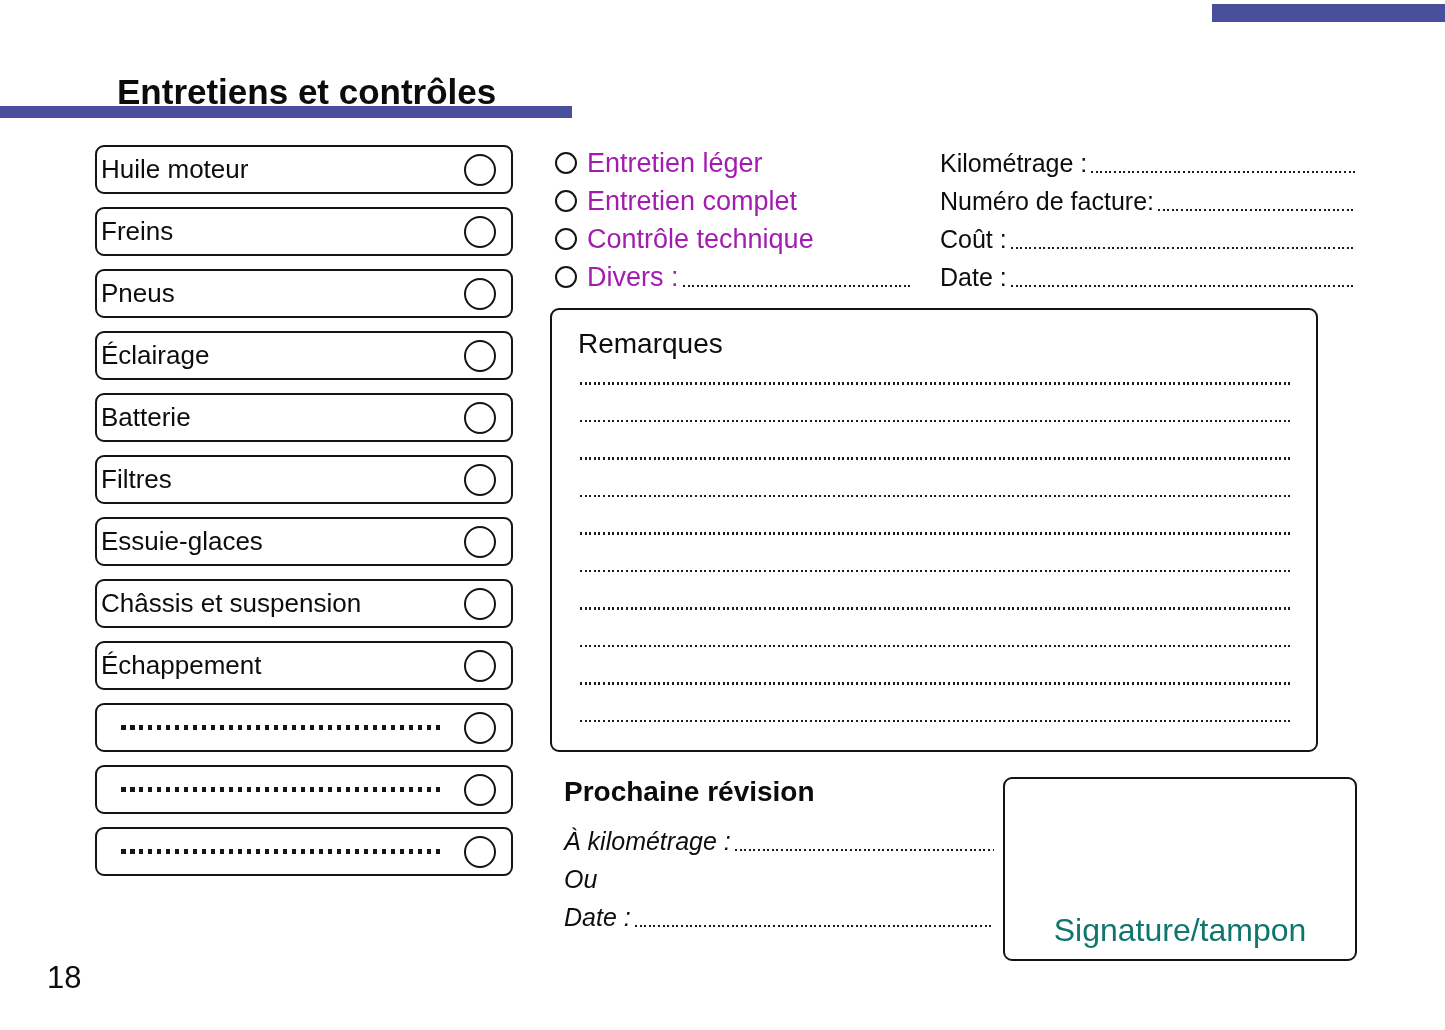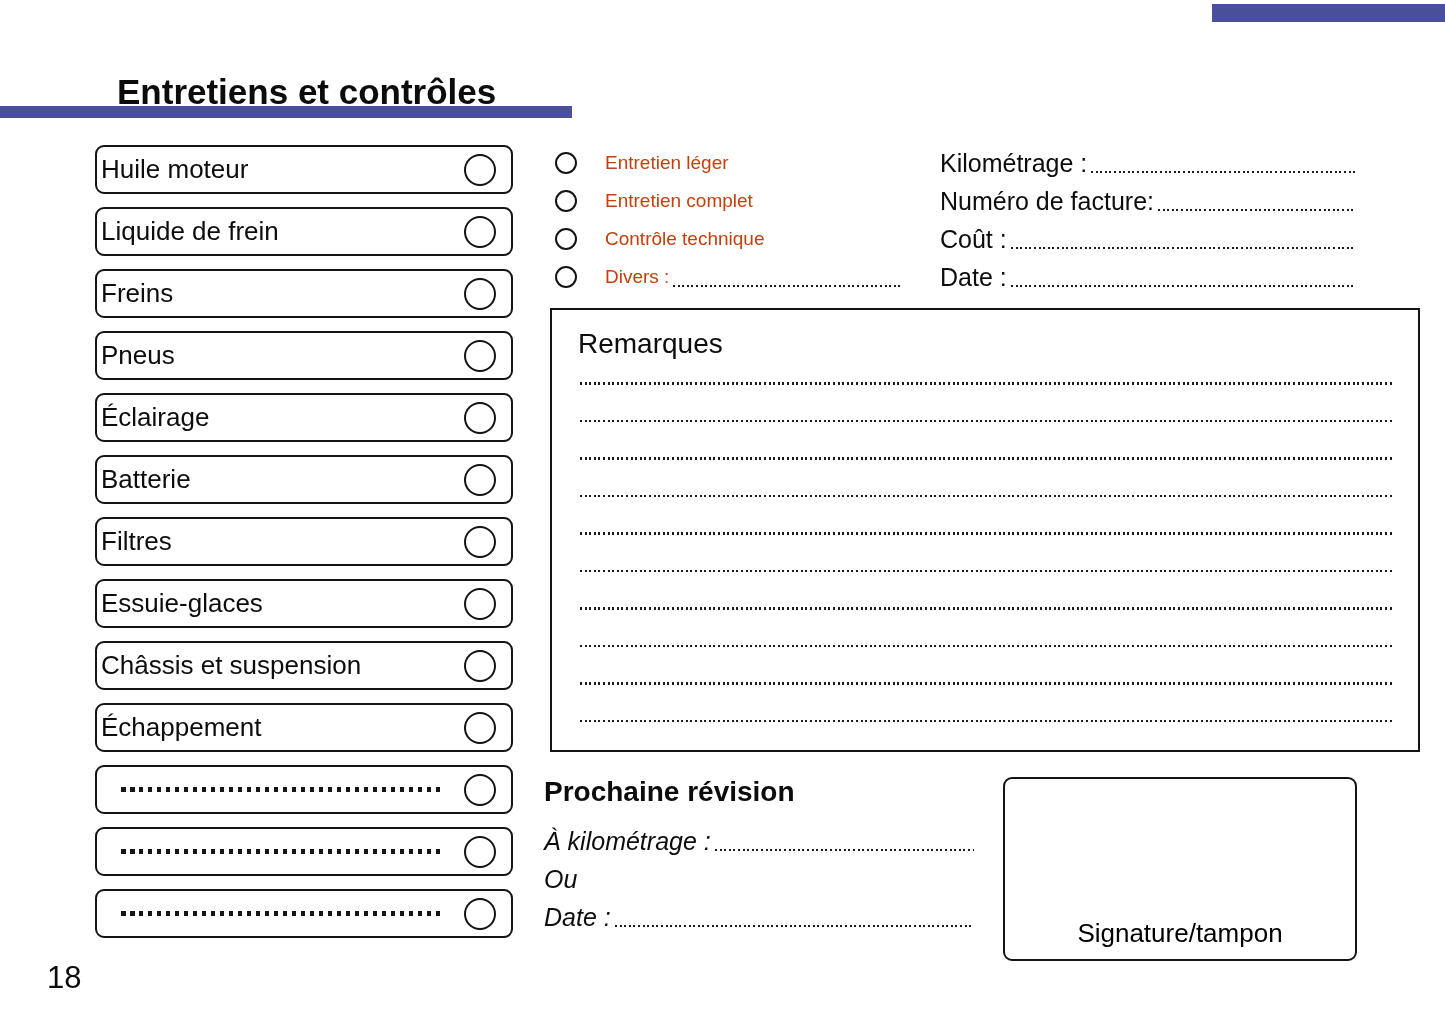--- a/index.html
+++ b/index.html
@@ -16,43 +16,43 @@
   .chk-row{position:relative;box-sizing:border-box;width:418px;height:49px;border:2.5px solid #141414;border-radius:9px;display:flex;align-items:center;background:#fff;}
   .chk-label{margin-left:4px;font-size:26px;white-space:nowrap;color:#0d0d0d;}
   .chk-dots{display:none;margin-left:20px;width:322px;height:5px;
     background:repeating-linear-gradient(90deg,#151515 0 4.5px,transparent 4.5px 9px);}
   .chk-row.is-dotted .chk-dots{display:block;}
   .chk-circle{position:absolute;right:15px;top:50%;transform:translateY(-50%);width:28px;height:28px;border:2.5px solid #141414;border-radius:50%;background:#fff;}
   
   .options{position:absolute;left:555px;top:144px;display:flex;flex-direction:column;}
   .opt-row{height:38px;display:flex;align-items:center;}
   .opt-circle{flex:none;width:18px;height:18px;border:2.5px solid #141414;border-radius:50%;background:#fff;}
-  .opt-label{margin-left:28px;font-size:19px;white-space:nowrap;color:#c2410c;}
+  .opt-label{margin-left:10px;font-size:27px;white-space:nowrap;color:#a21caf;}
   .opt-leader{display:none;width:230px;height:2.5px;margin-left:4px;align-self:flex-end;margin-bottom:9px;
     background:repeating-linear-gradient(90deg,#1c1c1c 0 2px,transparent 2px 4.6px);}
   .opt-row.has-leader .opt-leader{display:block;}
   
   .fields{position:absolute;left:940px;top:144px;width:416px;display:flex;flex-direction:column;}
   .field-row{height:38px;display:flex;align-items:center;}
   .field-label{flex:none;font-size:25px;white-space:nowrap;color:#0d0d0d;}
   .leader{flex:1;height:2.5px;align-self:flex-end;margin-bottom:9px;margin-left:4px;
     background:repeating-linear-gradient(90deg,#1c1c1c 0 2px,transparent 2px 4.6px);}
   
-  .remarks{position:absolute;left:550px;top:308px;box-sizing:border-box;width:870px;height:444px;border:2.5px solid #141414;border-radius:0;background:#fff;}
+  .remarks{position:absolute;left:550px;top:308px;box-sizing:border-box;width:768px;height:444px;border:2.5px solid #141414;border-radius:9px;background:#fff;}
   .remarks-title{position:absolute;left:26px;top:18px;font-size:28px;color:#0d0d0d;}
   .remark-lines{position:absolute;left:28px;right:26px;top:72px;}
   .remark-line{height:2.5px;margin-bottom:35px;
     background:repeating-linear-gradient(90deg,#1c1c1c 0 2px,transparent 2px 4.6px);}
   
-  .next-service{position:absolute;left:544px;top:776px;width:430px;}
+  .next-service{position:absolute;left:564px;top:776px;width:430px;}
   .ns-title{font-size:28px;font-weight:bold;line-height:32px;margin-bottom:14px;color:#0c0c0c;white-space:nowrap;}
   .ns-row{height:38px;display:flex;align-items:center;font-style:italic;}
   
   .signature-box{position:absolute;left:1003px;top:777px;box-sizing:border-box;width:354px;height:184px;border:2.5px solid #141414;border-radius:9px;background:#fff;display:flex;align-items:flex-end;justify-content:center;}
-  .signature-label{color:#000000;font-size:26px;margin-bottom:10px;white-space:nowrap;}
+  .signature-label{color:#0f766e;font-size:32px;margin-bottom:10px;white-space:nowrap;}
   
   .page-number{position:absolute;left:47px;top:960px;font-size:31px;color:#0d0d0d;text-align:center;}
 </style>
 </head>
 <body>
 
 <div class="page" style="--accent: #4a4f9b;">
 
   <div class="top-strip"></div>
 
@@ -60,25 +60,20 @@
   <div class="title-bar"></div>
 
   <div class="checklist">
 
       <div class="chk-row">
         <span class="chk-label">Huile moteur</span>
 
         <span class="chk-circle"></span>
       </div>
 
-      <div class="chk-row">
-        <span class="chk-label">Liquide de frein</span>
-
-        <span class="chk-circle"></span>
-      </div>
 
       <div class="chk-row">
         <span class="chk-label">Freins</span>
 
         <span class="chk-circle"></span>
       </div>
 
       <div class="chk-row">
         <span class="chk-label">Pneus</span>
 

